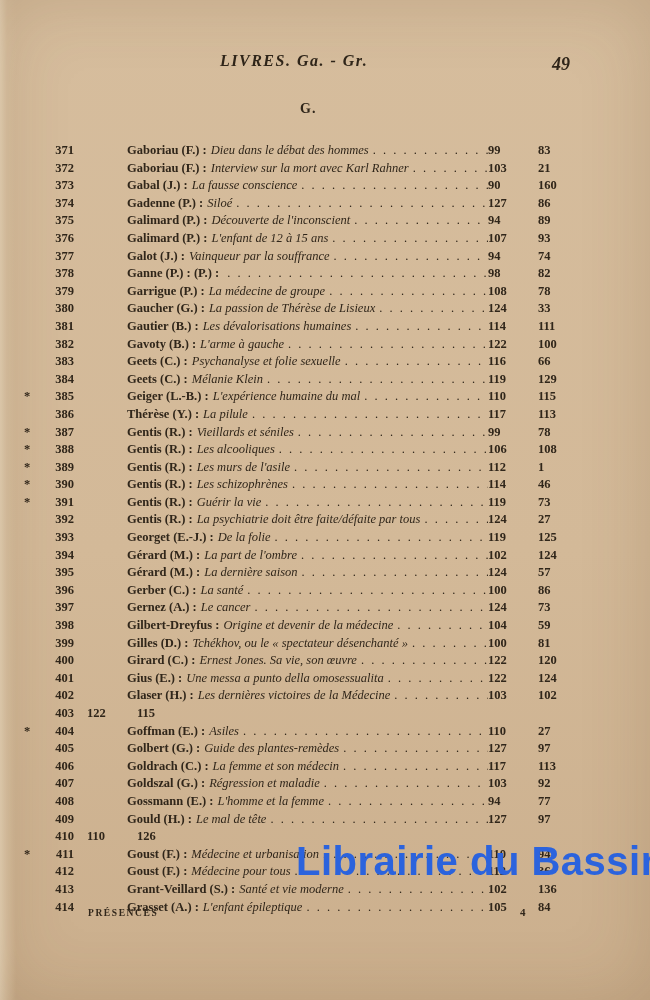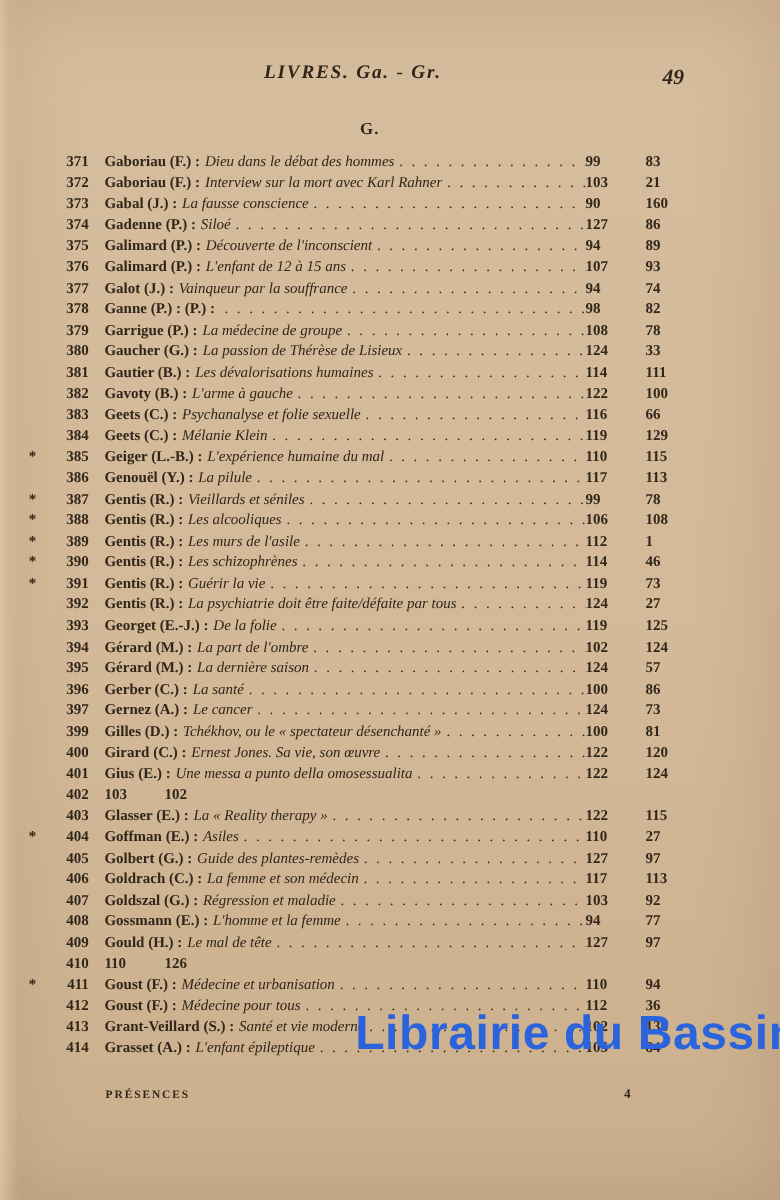--- a/index.html
+++ b/index.html
@@ -12,26 +12,26 @@
           linear-gradient(180deg, #d6bd9d 0%, #d3b998 55%, #cbaf8d 100%);
         background-color:#d3b998;}
   .page::after{content:"";position:absolute;inset:0;pointer-events:none;
         box-shadow:inset 0 0 70px rgba(92,62,30,0.18);}
   .hdr-title{position:absolute;top:52px;left:220px;
         font-style:italic;font-weight:bold;font-size:16px;letter-spacing:1.5px;}
   .hdr-page{position:absolute;top:54px;left:552px;
         font-style:italic;font-weight:bold;font-size:18px;}
   .section-letter{position:absolute;top:101px;left:300px;
         font-weight:bold;font-size:14px;letter-spacing:1px;}
-  .entries{position:absolute;top:126px;left:0;width:650px;}
+  .entries{position:absolute;top:142px;left:0;width:650px;}
   .row{display:flex;align-items:baseline;height:17.6px;line-height:17.6px;
         font-size:12.5px;}
   .star{width:14px;margin-left:24px;font-weight:bold;flex:none;}
   .num{width:36px;text-align:right;font-weight:bold;margin-right:13px;flex:none;}
-  .line{flex:1;display:flex;align-items:baseline;overflow:hidden;min-width:0;}
+  .line{flex:1;display:flex;align-items:baseline;overflow:hidden;min-width:0;margin-left:40px;}
   .author{white-space:nowrap;font-weight:bold;margin-right:4px;flex:none;}
   .title{white-space:nowrap;font-style:italic;flex:none;}
   .dots{flex:1;overflow:hidden;white-space:nowrap;margin-left:4px;min-width:0;}
   .dots::after{content:". . . . . . . . . . . . . . . . . . . . . . . . . . . . . . . . . . . . . . . . . . . . . . . . . . . . . . . . . . . . . . . . . . . . . . . . . . . .";
         letter-spacing:2px;}
   .p1{width:50px;text-align:left;font-weight:bold;flex:none;}
   .p2{width:56px;text-align:left;font-weight:bold;margin-right:56px;flex:none;}
   .footer-journal{position:absolute;top:908px;left:88px;
         font-size:9.5px;font-weight:bold;letter-spacing:1.6px;}
   .footer-num{position:absolute;top:906px;left:520px;
@@ -213,21 +213,21 @@
       <span class="title">L'expérience humaine du mal</span>
       <span class="dots"></span>
     </span>
     <span class="p1">110</span>
     <span class="p2">115</span>
   </div>
       <div class="row">
     <span class="star"></span>
     <span class="num">386</span>
     <span class="line">
-      <span class="author">Genouël (Y.) :</span>
+      <span class="author">Thérèse (Y.) :</span>
       <span class="title">La pilule</span>
       <span class="dots"></span>
     </span>
     <span class="p1">117</span>
     <span class="p2">113</span>
   </div>
       <div class="row">
     <span class="star">*</span>
     <span class="num">387</span>
     <span class="line">
@@ -343,20 +343,31 @@
     <span class="line">
       <span class="author">Gernez (A.) :</span>
       <span class="title">Le cancer</span>
       <span class="dots"></span>
     </span>
     <span class="p1">124</span>
     <span class="p2">73</span>
   </div>
       <div class="row">
     <span class="star"></span>
+    <span class="num">398</span>
+    <span class="line">
+      <span class="author">Gilbert-Dreyfus :</span>
+      <span class="title">Origine et devenir de la médecine</span>
+      <span class="dots"></span>
+    </span>
+    <span class="p1">104</span>
+    <span class="p2">59</span>
+  </div>
+      <div class="row">
+    <span class="star"></span>
     <span class="num">399</span>
     <span class="line">
       <span class="author">Gilles (D.) :</span>
       <span class="title">Tchékhov, ou le « spectateur désenchanté »</span>
       <span class="dots"></span>
     </span>
     <span class="p1">100</span>
     <span class="p2">81</span>
   </div>
       <div class="row">
@@ -377,31 +388,31 @@
       <span class="author">Gius (E.) :</span>
       <span class="title">Une messa a punto della omosessualita</span>
       <span class="dots"></span>
     </span>
     <span class="p1">122</span>
     <span class="p2">124</span>
   </div>
       <div class="row">
     <span class="star"></span>
     <span class="num">402</span>
+    <span class="line">
+      <span class="author">Glaser (H.) :</span>
+      <span class="title">Les dernières victoires de la Médecine</span>
+      <span class="dots"></span>
+    </span>
     <span class="p1">103</span>
     <span class="p2">102</span>
   </div>
       <div class="row">
     <span class="star"></span>
     <span class="num">403</span>
-    <span class="line">
-      <span class="author">Glasser (E.) :</span>
-      <span class="title">La « Reality therapy »</span>
-      <span class="dots"></span>
-    </span>
     <span class="p1">122</span>
     <span class="p2">115</span>
   </div>
       <div class="row">
     <span class="star">*</span>
     <span class="num">404</span>
     <span class="line">
       <span class="author">Goffman (E.) :</span>
       <span class="title">Asiles</span>
       <span class="dots"></span>

